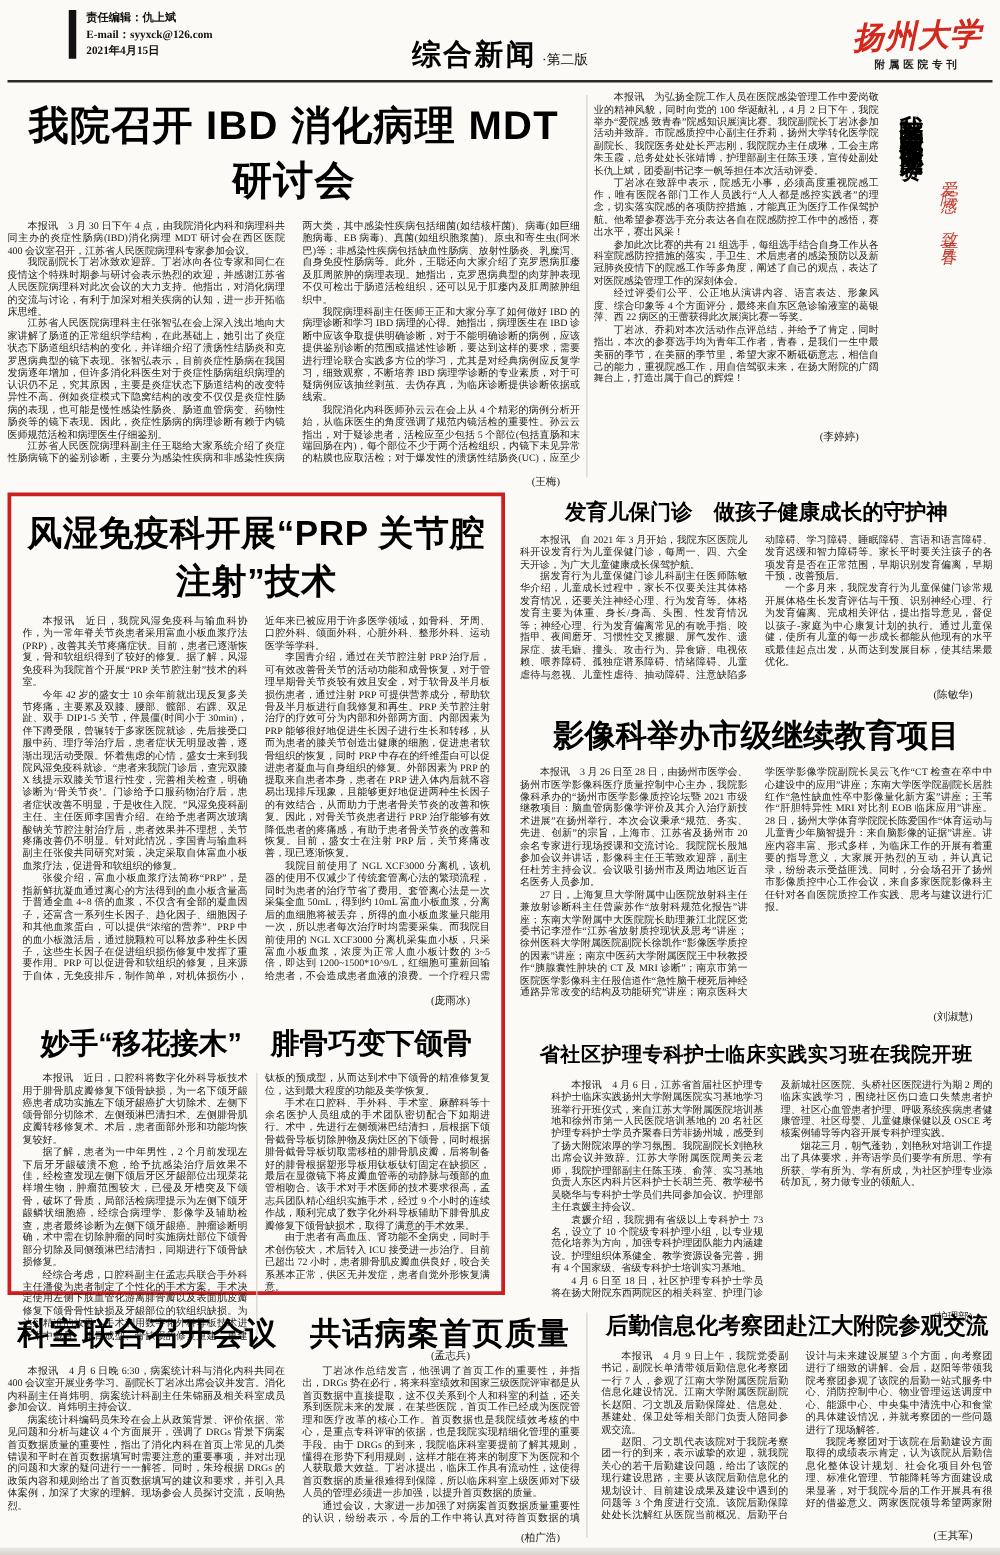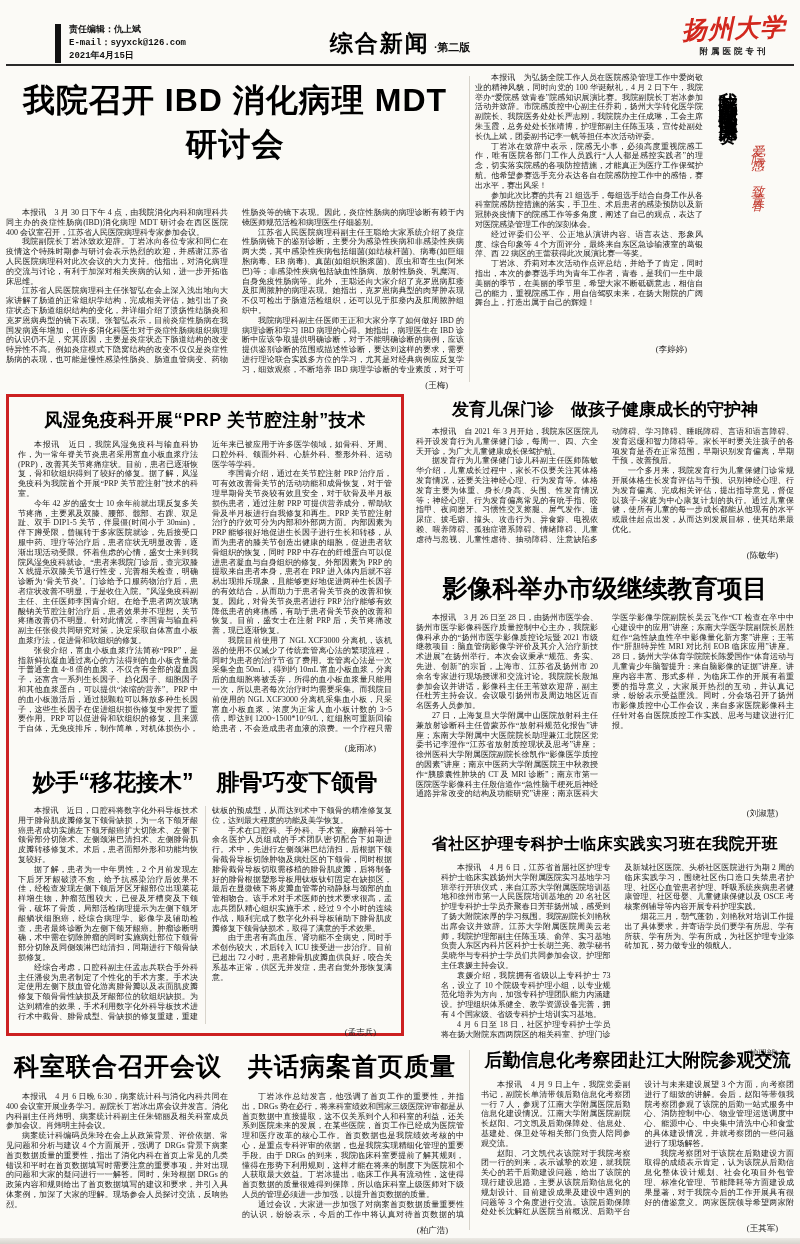--- a/index.html
+++ b/index.html
@@ -4,31 +4,31 @@
 <style>
   html,body { margin:0; padding:0; background:#e9e7e2; }
   .page {
     position:relative; width:800px; height:1244px; margin:0 auto;
     background:#fbfaf6; overflow:hidden; color:#1c1c1c;
     font-family:"Liberation Serif","DejaVu Serif",serif;
   }
   
   .masthead { position:relative; height:64px; }
   .mh-left {
-    position:absolute; left:55px; top:24px;
+    position:absolute; left:55px; top:8px;
     border-left:6px solid #111; padding-left:8px;
     font-size:9px; font-weight:bold; line-height:13px; color:#111;
-    font-family:Liberation Mono, monospace;
+    font-family:Liberation Serif, serif;
   }
   .mh-center { position:absolute; left:170px; right:170px; top:28px; text-align:center; white-space:nowrap; }
   .section-title {
     font-family:"Liberation Sans","DejaVu Sans",sans-serif;
     font-weight:900; font-size:23px; letter-spacing:2px; color:#000;
   }
-  .edition { font-size:11px; font-weight:bold; color:#111; }
+  .edition { font-size:11px; font-weight:normal; color:#111; }
   .mh-brand { position:absolute; right:14px; top:12px; text-align:center; }
   .brand-logo {
     font-family:"DejaVu Serif",serif; font-style:italic; font-weight:bold;
     font-size:25px; color:#d2281e; transform:rotate(-2deg); letter-spacing:1px;
   }
   .brand-sub {
     font-family:"Liberation Sans","DejaVu Sans",sans-serif;
     font-size:8.5px; font-weight:bold; letter-spacing:3px; color:#222; margin-top:1px;
   }
   .masthead-rule { border-top:2px solid #2a2a2a; margin:0 6px; }
@@ -43,21 +43,21 @@
     column-fill:auto;
   }
   .body-text p { margin:0; text-indent:2em; }
   .cols-2 { column-count:2; column-gap:14px; }
   .byline { text-align:right; font-size:8.5px; color:#222; padding:3px 16px 0 0; }
 
   
   .top-zone { display:flex; height:326px; padding:0 6px; }
   .art-ibd { width:458px; display:flex; flex-direction:column; }
   .art-ibd .hl { font-size:32px; letter-spacing:1px; margin:13px 0 9px; }
-  .art-ibd .body-text { height:232px;margin-top:32px; }
+  .art-ibd .body-text { height:232px; }
   .top-divider { width:1px; background:#d6d2c9; margin:10px 5px; }
   .top-right { flex:1; display:flex; }
   .art-infection { width:228px; padding-top:7px; display:flex; flex-direction:column; }
   .art-infection .body-text { height:268px; }
   .vert-wrap { flex:1; display:flex; justify-content:flex-start; padding:10px 0 0 12px; }
   .v-title {
     writing-mode:vertical-rl; text-orientation:upright;
     font-family:"Liberation Sans","DejaVu Sans",sans-serif;
     font-weight:900; font-size:19px; letter-spacing:3px; color:#000; height:280px;
   }
@@ -66,21 +66,21 @@
     font-size:13px; letter-spacing:7px; color:#c23a2f; padding-top:58px; margin-left:7px;
     font-family:"DejaVu Serif",serif; font-style:italic; height:200px;
   }
 
   
   .mid-zone { display:flex; height:642px; padding:2px 6px 0; }
   .red-box {
     width:398px; border:3px solid #cc2020; padding:2px 9px 4px;
     box-sizing:border-box; background:#fbfaf6;
   }
-  .art-prp .hl { font-size:18px; margin:9px 0 8px; letter-spacing:0.5px; }
+  .art-prp .hl { font-size:28px; margin:9px 0 8px; letter-spacing:0.5px; }
   .art-prp .body-text { height:300px; }
   .art-fibula .hl { font-size:23px; margin:12px 0 8px; }
   .art-fibula .body-text { height:218px; column-rule:1px solid #d8d4cb; }
   .mid-right { flex:1; padding-left:12px; display:flex; flex-direction:column; }
   .art-child .hl { font-size:17px; margin:4px 0 6px; }
   .art-child .body-text { height:120px; }
   .art-imaging .hl { font-size:25px; margin:10px 0 8px; }
   .art-imaging .body-text { height:192px; }
   .art-nursing .hl { font-size:16px; margin:14px 0 8px; letter-spacing:0.5px; }
   .art-nursing .body-text { height:182px;margin-left:25px; }
@@ -118,21 +118,21 @@
     </div>
   </header>
   <div class="masthead-rule"></div>
 
   <section class="top-zone">
     <article class="art-ibd">
       <h1 class="hl">我院召开 IBD 消化病理 MDT 研讨会</h1>
       <div class="body-text cols-2">
           <p>本报讯　3 月 30 日下午 4 点，由我院消化内科和病理科共同主办的炎症性肠病(IBD)消化病理 MDT 研讨会在西区医院 400 会议室召开，江苏省人民医院病理科专家参加会议。</p>
           <p>我院副院长丁岩冰致欢迎辞。丁岩冰向各位专家和同仁在疫情这个特殊时期参与研讨会表示热烈的欢迎，并感谢江苏省人民医院病理科对此次会议的大力支持。他指出，对消化病理的交流与讨论，有利于加深对相关疾病的认知，进一步开拓临床思维。</p>
-          <p>江苏省人民医院病理科主任张智弘在会上深入浅出地向大家讲解了肠道的正常组织学结构，完成相关评估，她引出了炎症状态下肠道组织结构的变化，并详细介绍了溃疡性结肠炎和克罗恩病典型的镜下表现。张智弘表示，目前炎症性肠病在我国发病逐年增加，但许多消化科医生对于炎症性肠病组织病理的认识仍不足，究其原因，主要是炎症状态下肠道结构的改变特异性不高。例如炎症模式下隐窝结构的改变不仅仅是炎症性肠病的表现，也可能是慢性感染性肠炎、肠道血管病变、药物性肠炎等的镜下表现。因此，炎症性肠病的病理诊断有赖于内镜医师规范活检和病理医生仔细鉴别。</p>
+          <p>江苏省人民医院病理科主任张智弘在会上深入浅出地向大家讲解了肠道的正常组织学结构，在此基础上，她引出了炎症状态下肠道组织结构的变化，并详细介绍了溃疡性结肠炎和克罗恩病典型的镜下表现。张智弘表示，目前炎症性肠病在我国发病逐年增加，但许多消化科医生对于炎症性肠病组织病理的认识仍不足，究其原因，主要是炎症状态下肠道结构的改变特异性不高。例如炎症模式下隐窝结构的改变不仅仅是炎症性肠病的表现，也可能是慢性感染性肠炎、肠道血管病变、药物性肠炎等的镜下表现。因此，炎症性肠病的病理诊断有赖于内镜医师规范活检和病理医生仔细鉴别。</p>
           <p>江苏省人民医院病理科副主任王聪给大家系统介绍了炎症性肠病镜下的鉴别诊断，主要分为感染性疾病和非感染性疾病两大类，其中感染性疾病包括细菌(如结核杆菌)、病毒(如巨细胞病毒、EB 病毒)、真菌(如组织胞浆菌)、原虫和寄生虫(阿米巴)等；非感染性疾病包括缺血性肠病、放射性肠炎、乳糜泻、自身免疫性肠病等。此外，王聪还向大家介绍了克罗恩病肛瘘及肛周脓肿的病理表现。她指出，克罗恩病典型的肉芽肿表现不仅可检出于肠道活检组织，还可以见于肛瘘内及肛周脓肿组织中。</p>
           <p>我院病理科副主任医师王正和大家分享了如何做好 IBD 的病理诊断和学习 IBD 病理的心得。她指出，病理医生在 IBD 诊断中应该争取提供明确诊断，对于不能明确诊断的病例，应该提供鉴别诊断的范围或描述性诊断，要达到这样的要求，需要进行理论联合实践多方位的学习，尤其是对经典病例应反复学习，细致观察，不断培养 IBD 病理学诊断的专业素质，对于可疑病例应该抽丝剥茧、去伪存真，为临床诊断提供诊断依据或线索。</p>
           <p>我院消化内科医师孙云云在会上从 4 个精彩的病例分析开始，从临床医生的角度强调了规范内镜活检的重要性。孙云云指出，对于疑诊患者，活检应至少包括 5 个部位(包括直肠和末端回肠在内)，每个部位不少于两个活检组织，内镜下未见异常的粘膜也应取活检；对于爆发性的溃疡性结肠炎(UC)，应至少活检 1 个部位，如做胃镜，则食道、胃、十二指肠各取至少 2 块组织。会上，她又分享了 3 个疑难病例，并请在场病理专家进行了现场读片。病理科、消化内科医生根据宏观的病理学及内镜、影像学证据表达了自己对每份病例的见解，各位专家相互沟通，激烈讨论，共同探讨每个病例。</p>
         </div>
       <div class="byline">(王梅)</div>
     </article>
     <div class="top-divider"></div>
     <div class="top-right">
       <article class="art-infection">
         <div class="body-text">

